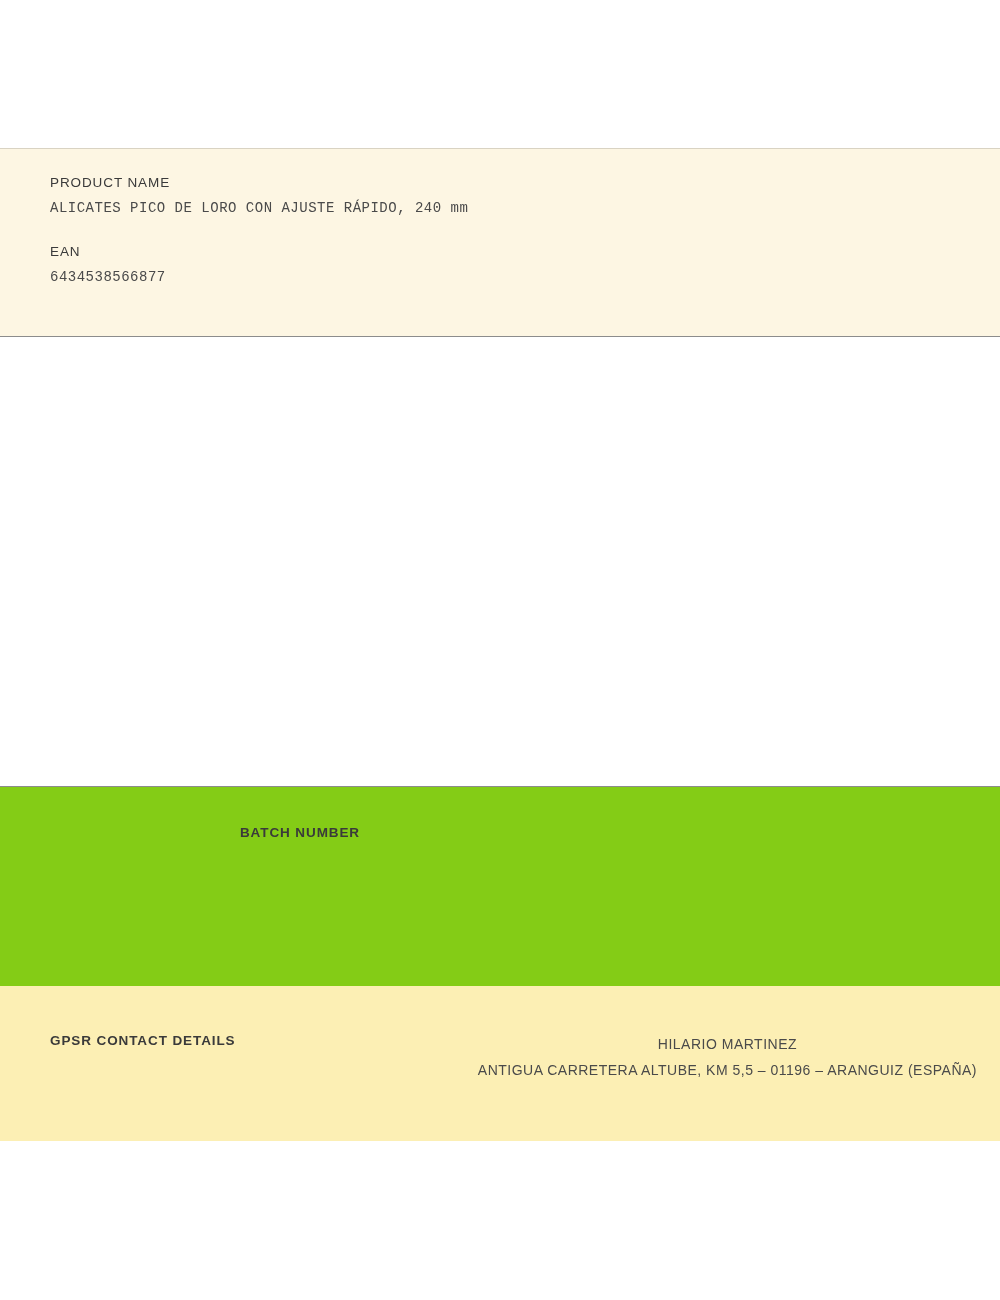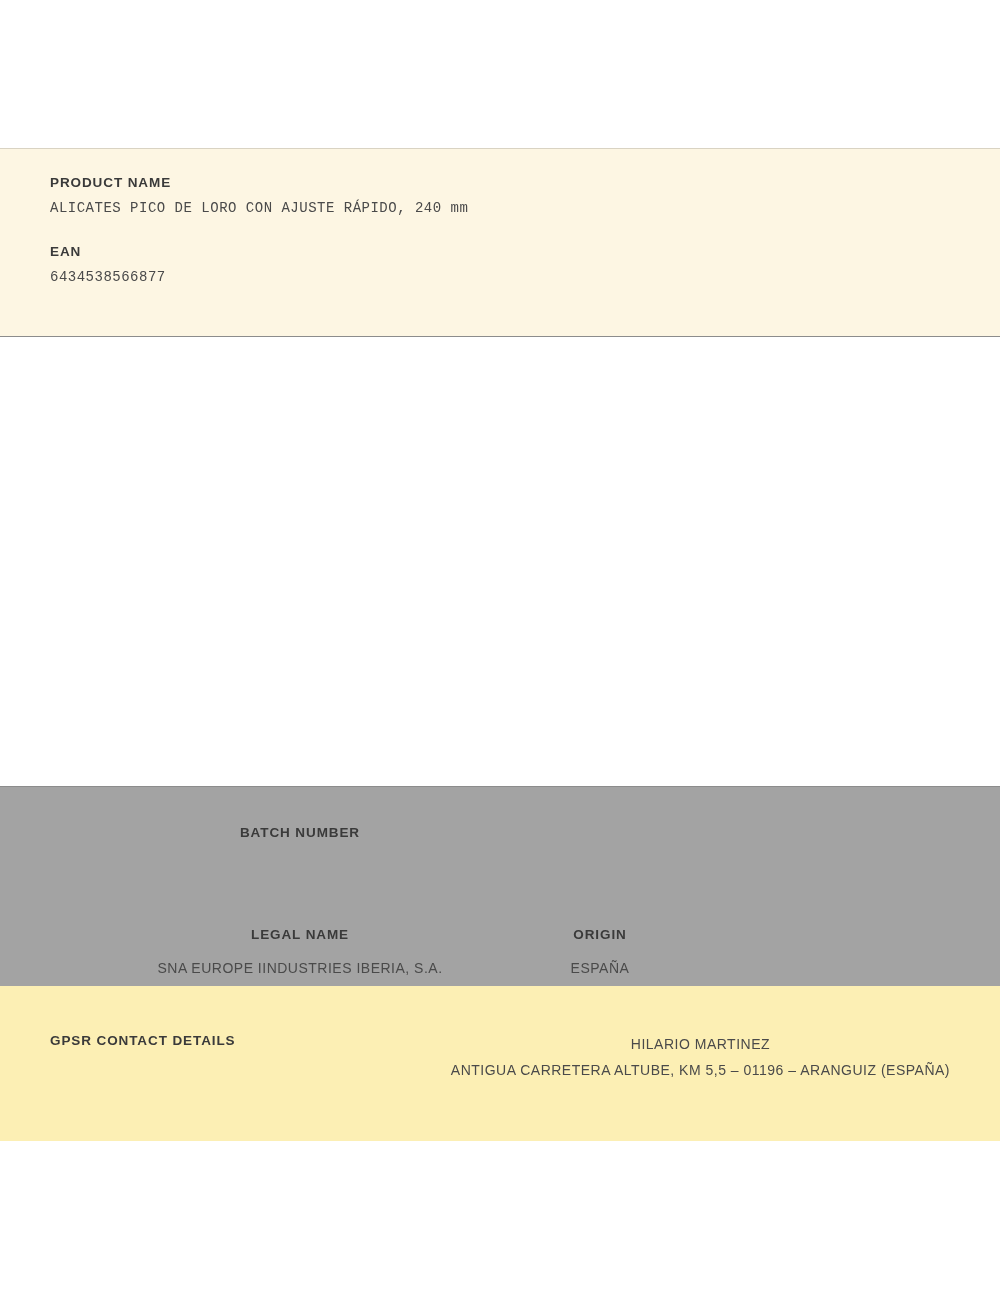--- a/index.html
+++ b/index.html
@@ -34,21 +34,21 @@
     background: #fdf6e3;
     border-top: 1px solid #d9d3c3;
     border-bottom: 1px solid #8c8c8c;
     box-sizing: border-box;
   }
   .product-inner {
     padding: 26px 50px 0 50px;
   }
   .field-label {
     font-size: 13.5px;
-    font-weight: bold;
+    font-weight: normal;
     letter-spacing: 0.9px;
     color: #3a3a3a;
     margin: 0 0 10px 0;
   }
   .field-value {
     font-size: 14px;
     letter-spacing: 0.5px;
     color: #4a4a4a;
     margin: 0;
     font-weight: 400;
@@ -68,21 +68,21 @@
     background: #ffffff;
   }
 
   
   .meta-band {
     position: absolute;
     left: 0;
     top: 786px;
     width: 1000px;
     height: 233px;
-    background: #a3a3a3;
+    background: #84cc16;
     border-top: 1px solid #8c8c8c;
     border-bottom: 1px solid #d9d3c3;
     box-sizing: border-box;
   }
   .meta-row {
     display: flex;
     width: 1000px;
   }
   .meta-col {
     box-sizing: border-box;
@@ -113,21 +113,21 @@
 
   
   .gpsr-band {
     position: absolute;
     left: 0;
     top: 986px;
     width: 1000px;
     height: 183px;
     background: #fcefb4;
     box-sizing: border-box;
-    padding: 45px 50px 0 50px;
+    padding: 45px 23px 0 50px;
   }
   .gpsr-flex {
     display: flex;
     justify-content: space-between;
     align-items: flex-start;
   }
   .gpsr-label {
     font-size: 13.5px;
     font-weight: bold;
     letter-spacing: 0.9px;
@@ -180,32 +180,20 @@
 
   <div class="meta-band">
     <div class="meta-row row-1">
       <div class="meta-col left-spacer"></div>
       <div class="meta-col col-a">
         <p class="meta-label">BATCH NUMBER</p>
         <p class="meta-value"></p>
       </div>
       <div class="meta-col right-spacer"></div>
     </div>
-    <div class="meta-row row-2">
-      <div class="meta-col left-spacer"></div>
-      <div class="meta-col col-a">
-        <p class="meta-label">LEGAL NAME</p>
-        <p class="meta-value">SNA EUROPE IINDUSTRIES IBERIA, S.A.</p>
-      </div>
-      <div class="meta-col col-b">
-        <p class="meta-label">ORIGIN</p>
-        <p class="meta-value">ESPAÑA</p>
-      </div>
-      <div class="meta-col right-spacer"></div>
-    </div>
   </div>
 
   <div class="gpsr-band">
     <div class="gpsr-flex">
       <div class="gpsr-label">GPSR CONTACT DETAILS</div>
       <div class="gpsr-lines">
         <div class="gpsr-line">HILARIO MARTINEZ</div>
         <div class="gpsr-line">ANTIGUA CARRETERA ALTUBE, KM 5,5 – 01196 – ARANGUIZ (ESPAÑA)</div>
       </div>
     </div>

